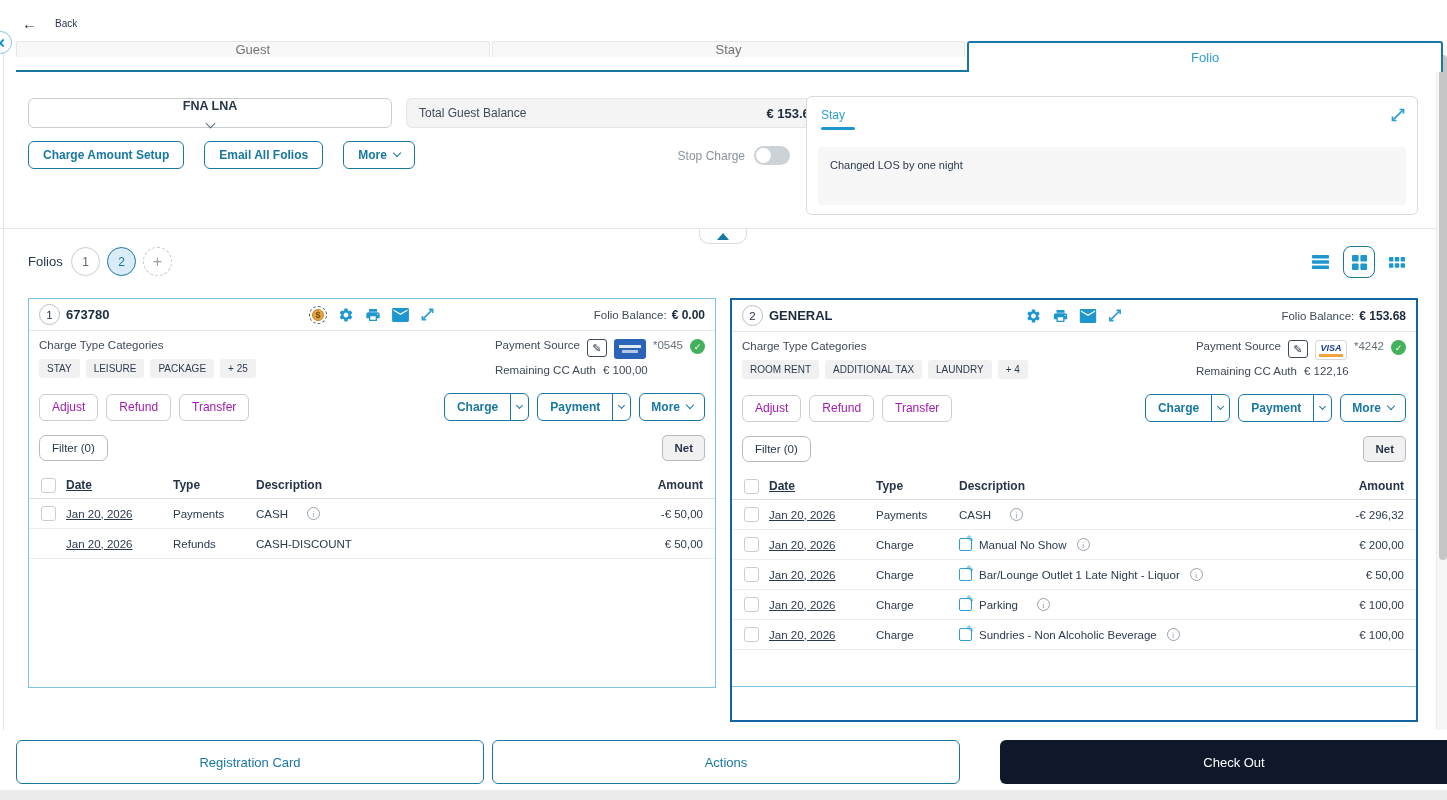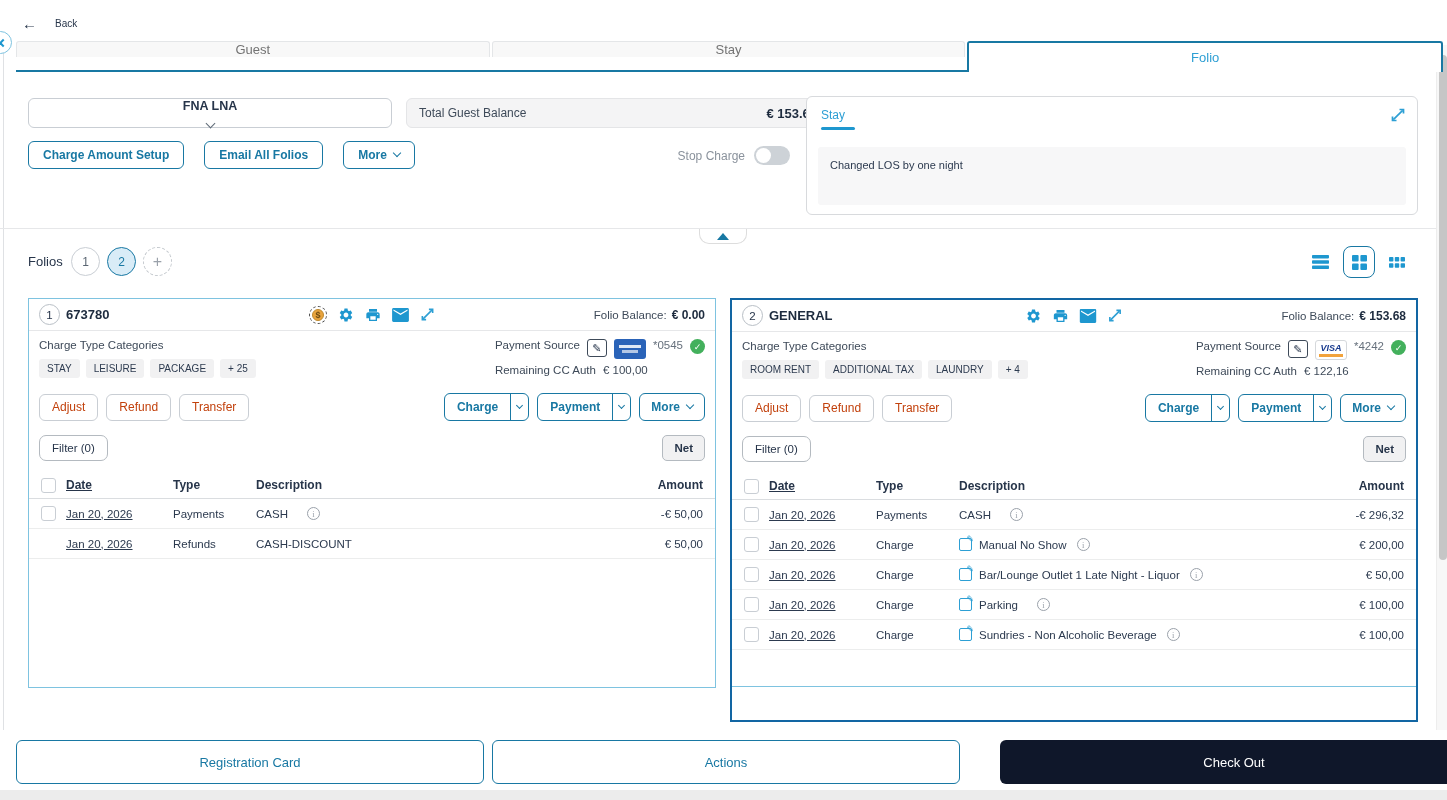--- a/index.html
+++ b/index.html
@@ -135,21 +135,21 @@
   .cardlogo.visa::after { content:""; position:absolute; left:3px; right:3px; bottom:2px; height:3px;
                           background:#f2a33c; }
   .last4 { color:#66707c; }
   .okcheck { width:15px; height:15px; border-radius:50%; background:#43b05c; color:#fff;
              display:flex; align-items:center; justify-content:center; }
   .okcheck::after { content:"\2713"; font-size:9px; }
   .ccval { color:#3e4a59; }
 
   .actions-row { display:flex; gap:8px; padding:6px 10px 7px 10px; align-items:center; }
   .btn-ghost { height:27px; border:1px solid #c9ced4; border-radius:6px; background:#fff;
-               color:#c2410c; font-size:12px; padding:0 12px; display:flex; align-items:center; cursor:pointer; }
+               color:#a21caf; font-size:12px; padding:0 12px; display:flex; align-items:center; cursor:pointer; }
   .right-actions { margin-left:auto; display:flex; gap:8px; }
   .splitbtn { display:flex; height:28px; border:1px solid #1878a3; border-radius:6px; overflow:hidden;
               background:#fff; }
   .splitbtn-main { display:flex; align-items:center; padding:0 12px; color:#1878a3; font-weight:bold;
                    font-size:12px; cursor:pointer; }
   .splitbtn-caret { width:18px; border-left:1px solid #1878a3; display:flex; align-items:center;
                     justify-content:center; cursor:pointer; }
   .btn-more { height:28px; border:1px solid #1878a3; border-radius:6px; background:#fff; color:#1878a3;
               font-weight:bold; font-size:12px; display:flex; align-items:center; gap:7px; padding:0 11px;
               cursor:pointer; }

